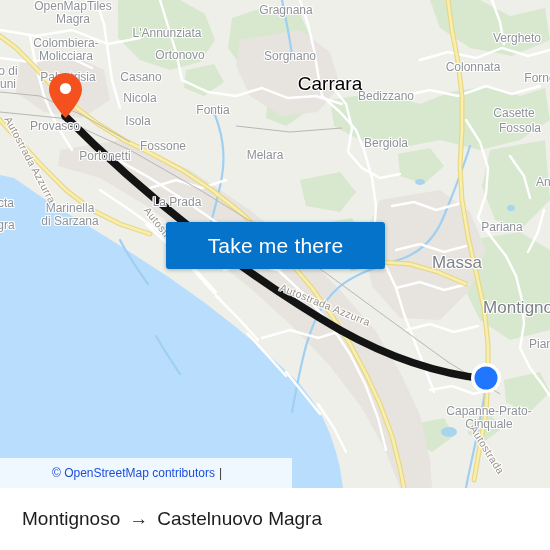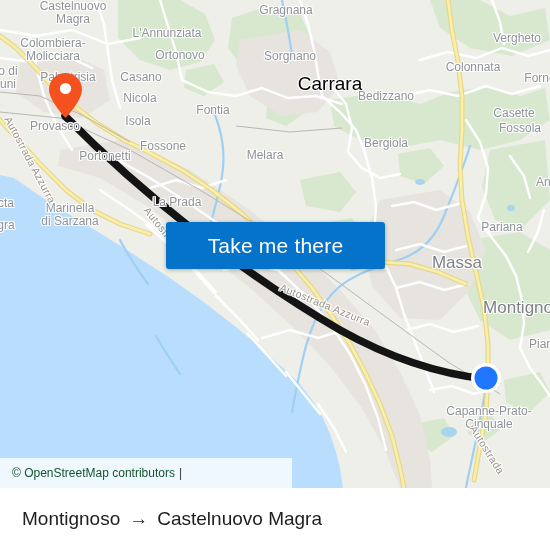--- a/index.html
+++ b/index.html
@@ -116,22 +116,23 @@
     background: rgba(244,250,255,.92);
     display: flex;
     align-items: center;
     padding: 0 14px 0 12px;
     box-sizing: border-box;
     font-size: 12px;
     color: #3a3a3a;
     white-space: nowrap;
   }
   #attribution a {
-    color: #14532d;
+    color: #1d4ed8;
     text-decoration: none;
+    margin-left: 40px;
   }
   .attr-sep {
     margin: 0 4px;
     color: #3a3a3a;
   }
 
   
   #footer {
     position: absolute;
     left: 0;
@@ -309,26 +310,26 @@
           <path d="M0,112 L60,118 L130,150 L200,190 L268,232 L330,276 L390,320 L448,362 L500,394"></path>
           <path d="M0,92 L40,96 L84,116 L130,142"></path>
           <path d="M236,126 L290,132 L342,128"></path>
         </g>
 
         <path d="M65,116 C140,192 240,272 340,330 C390,358 440,374 486,379" fill="none" stroke="#141414" stroke-width="7.5" stroke-linecap="round"></path>
       </g>
     </svg>
 
     <div id="map-labels">
-        <div class="maplabel" style="left: 73px; top: 13px;">Castelnuovo
+        <div class="maplabel" style="left: 73px; top: 13px;">OpenMapTiles
 Magra</div>
         <div class="maplabel" style="left: 286px; top: 10px;">Gragnana</div>
         <div class="maplabel" style="left: 167px; top: 33px;">L'Annunziata</div>
         <div class="maplabel" style="left: 517px; top: 38px;">Vergheto</div>
-        <div class="maplabel" style="left: 53px; top: 50px;">Colombiera-
+        <div class="maplabel" style="left: 66px; top: 50px;">Colombiera-
 Molicciara</div>
         <div class="maplabel" style="left: 180px; top: 55px;">Ortonovo</div>
         <div class="maplabel" style="left: 290px; top: 56px;">Sorgnano</div>
         <div class="maplabel" style="left: 473px; top: 67px;">Colonnata</div>
         <div class="maplabel" style="left: 8px; top: 78px;">o di
 uni</div>
         <div class="maplabel" style="left: 68px; top: 77px;">Palvotrisia</div>
         <div class="maplabel" style="left: 141px; top: 77px;">Casano</div>
         <div class="maplabel big" style="left: 330px; top: 84px;">Carrara</div>
         <div class="maplabel" style="left: 386px; top: 96px;">Bedizzano</div>

